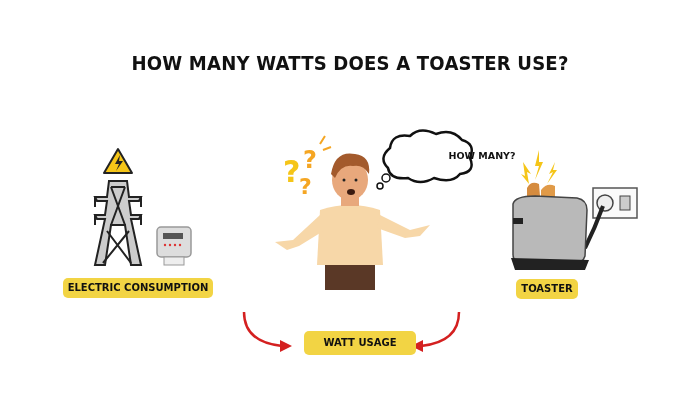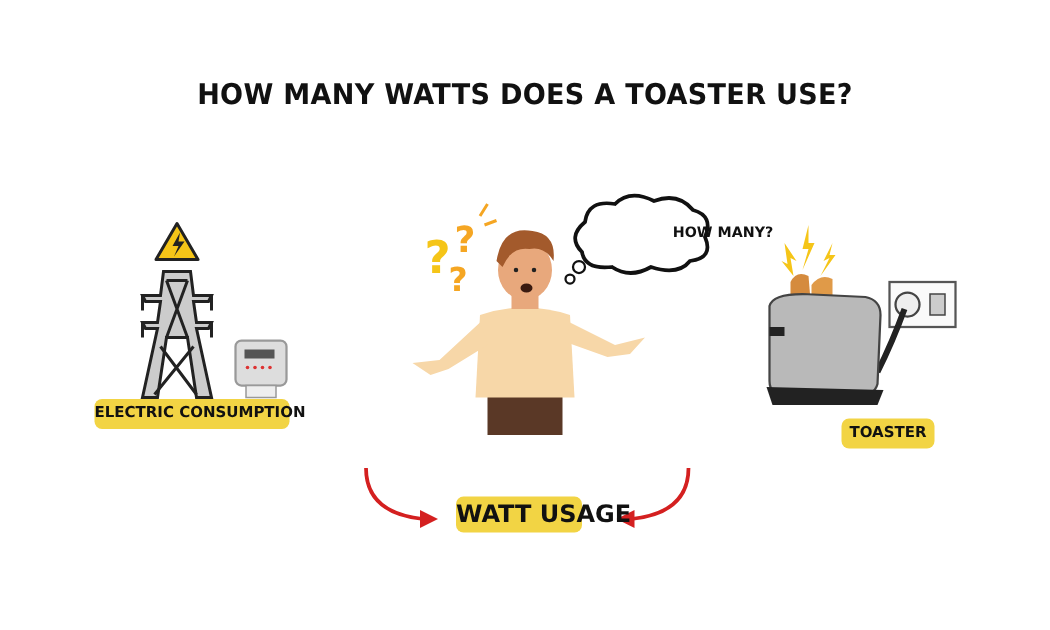--- a/index.html
+++ b/index.html
@@ -1,22 +1,22 @@
 <!DOCTYPE html>
 <html><head>
 <meta charset="utf-8">
 <style>
   html,body{margin:0;padding:0;background:#fff;}
   body{width:700px;height:420px;position:relative;overflow:hidden;font-family:"Liberation Sans","DejaVu Sans",sans-serif;}
   .abs{position:absolute;}
   .title{left:0;top:52px;width:700px;text-align:center;font-weight:900;font-size:19px;letter-spacing:0.2px;color:#111;font-family:"DejaVu Sans",sans-serif;transform:scaleX(0.95);}
   .tag{background:#f2d444;border-radius:5px;font-weight:900;color:#111;font-family:"DejaVu Sans",sans-serif;text-align:center;white-space:nowrap;}
-  .tag-elec{left:63px;top:266px;width:130px;height:20px;line-height:20px;font-size:10px;}
-  .tag-toast{left:561px;top:279px;width:62px;height:20px;line-height:20px;font-size:10px;}
-  .tag-watt{left:304px;top:331px;width:84px;height:24px;line-height:24px;font-size:16px;}
+  .tag-elec{left:63px;top:278px;width:150px;height:20px;line-height:20px;font-size:10px;}
+  .tag-toast{left:516px;top:279px;width:62px;height:20px;line-height:20px;font-size:10px;}
+  .tag-watt{left:304px;top:331px;width:112px;height:24px;line-height:24px;font-size:10px;}
   .bubble-text{left:395px;top:150px;width:80px;text-align:center;font-weight:900;font-size:9.5px;font-family:"DejaVu Sans",sans-serif;color:#111;margin-left:47px;}
 </style>
 </head>
 <body>
 
 <div class="abs title">HOW MANY WATTS DOES A TOASTER USE?</div>
 
 <svg class="abs" style="left:75px;top:145px" width="130" height="125" viewBox="0 0 130 125">
   <g>
     <path d="M43 4 L57 28 L29 28 Z" fill="#f5c518" stroke="#222" stroke-width="2" stroke-linejoin="round"></path>

